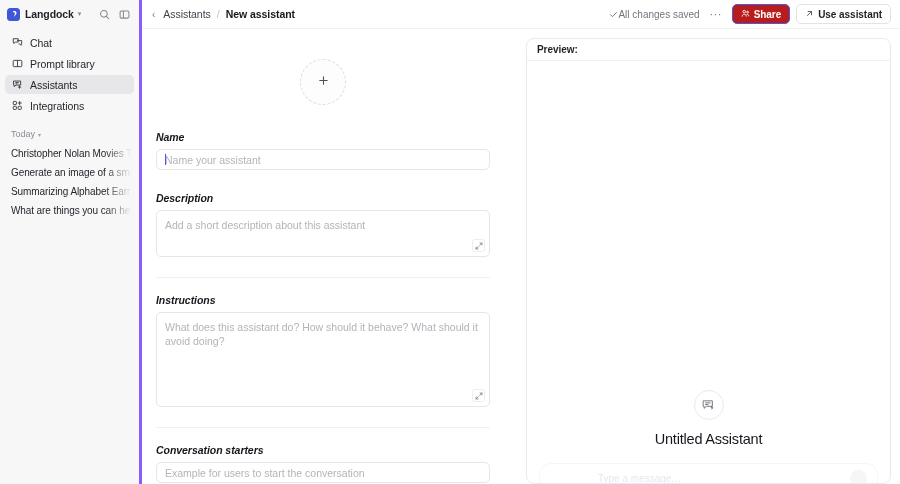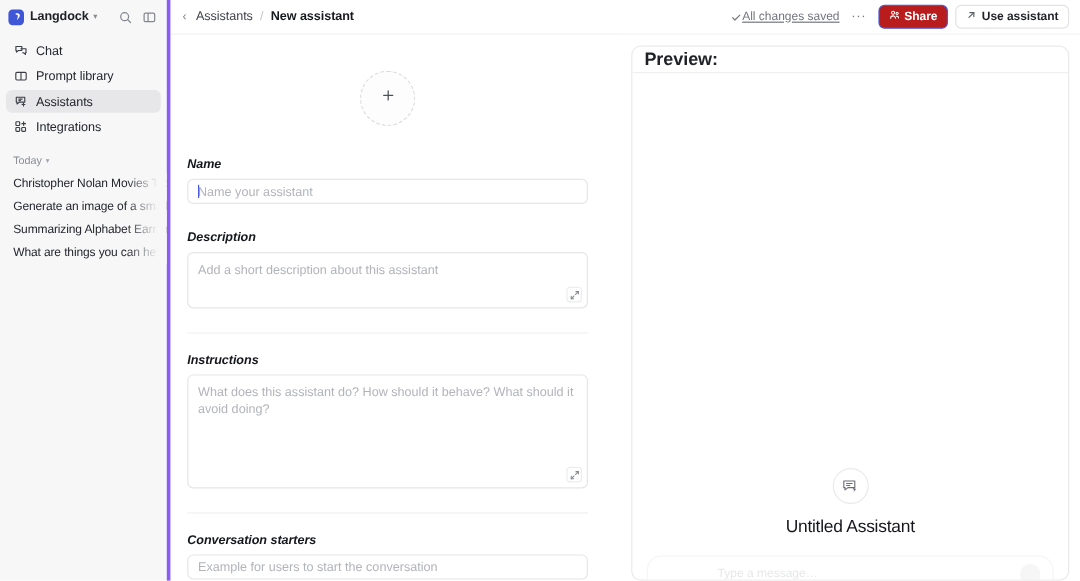--- a/index.html
+++ b/index.html
@@ -91,21 +91,21 @@
   .back-chevron { color: #7e808a; font-size: 10px; padding: 0 2px; cursor: pointer; }
   .crumb {
     font-size: 10.5px; color: #42444c; letter-spacing: -0.05px;
     cursor: pointer; white-space: nowrap;
   }
   .crumb-sep { font-size: 10.5px; color: #c3c5cb; }
   .crumb.current { color: #16181d; font-weight: 700; cursor: default; }
   .top-spacer { flex: 1 1 auto; }
   .saved-state {
     display: flex; align-items: center; gap: 0;
-    font-size: 10px; color: #74767f; white-space: nowrap; text-decoration: underline;
+    font-size: 10px; color: #74767f; white-space: nowrap;
   }
   .check-ico { color: #74767f; display: flex; }
   .dots-btn {
     width: 18px; height: 18px; border-radius: 4px; color: #74767f;
     display: flex; align-items: center; justify-content: center;
     font-size: 11px; letter-spacing: 0.5px; cursor: pointer; margin: 0 1px;
   }
   .btn {
     display: flex; align-items: center; gap: 4px;
     height: 20px; padding: 0 8px; border-radius: 5px;
@@ -176,21 +176,21 @@
   .preview-card {
     flex: 1 1 auto; border: 1px solid #eaeaec; border-radius: 8px;
     background: #ffffff; display: flex; flex-direction: column;
     min-height: 0; overflow: hidden; position: relative;
   }
   .preview-head {
     height: 22px; flex: 0 0 22px; display: flex; align-items: center;
     padding: 0 10px; border-bottom: 1px solid #f0f0f1;
   }
   .preview-head-label {
-    font-size: 15px; font-weight: 700; color: #1f2126; letter-spacing: -0.05px;
+    font-size: 10px; font-weight: 700; color: #1f2126; letter-spacing: -0.05px;
   }
   .preview-body {
     flex: 1 1 auto; display: flex; flex-direction: column;
     align-items: center; justify-content: flex-end; min-height: 0;
     padding-bottom: 36px;
   }
   .assistant-avatar {
     width: 30px; height: 30px; border-radius: 50%;
     border: 1px solid #eaeaec; background: #ffffff;
     display: flex; align-items: center; justify-content: center;

